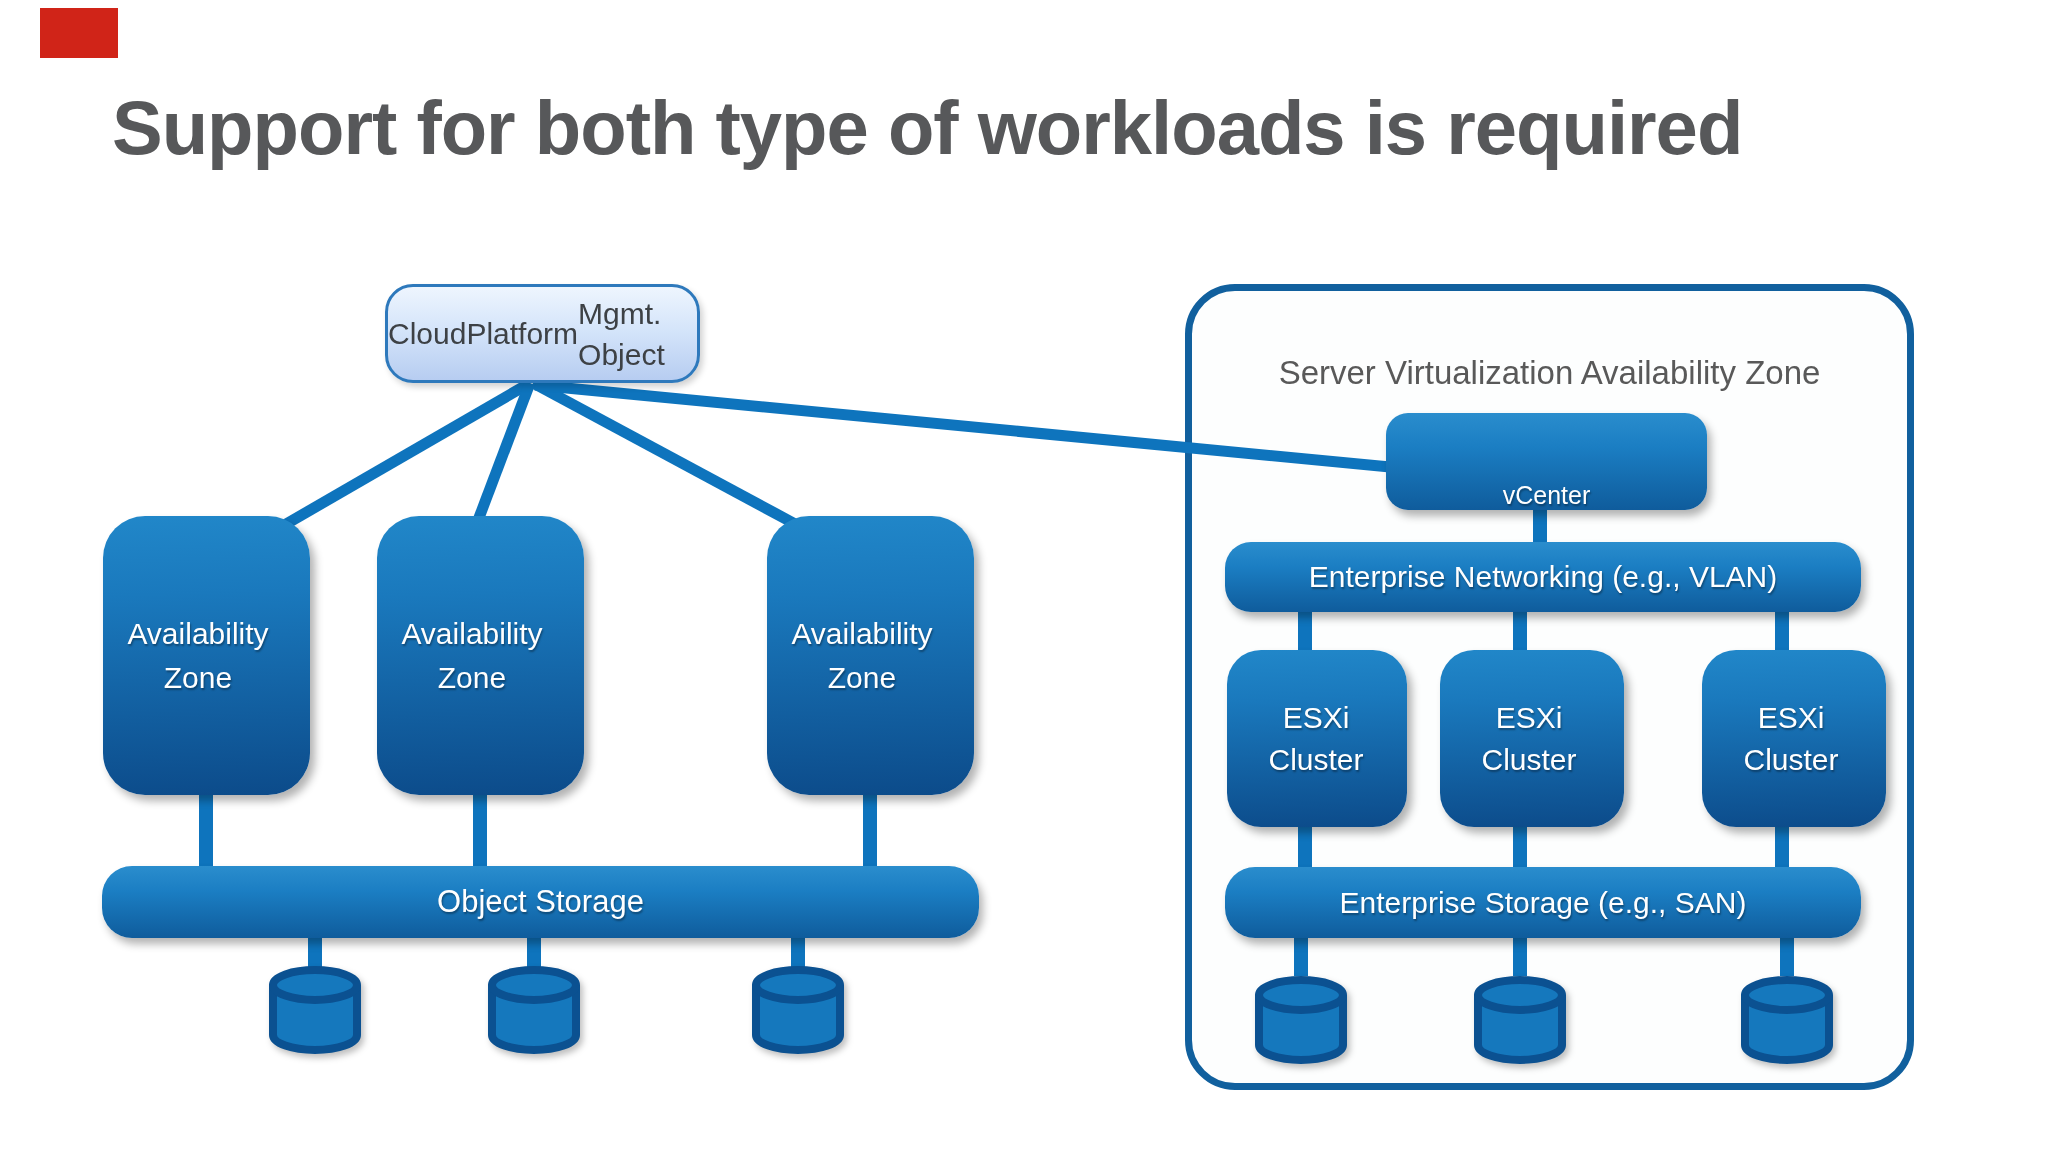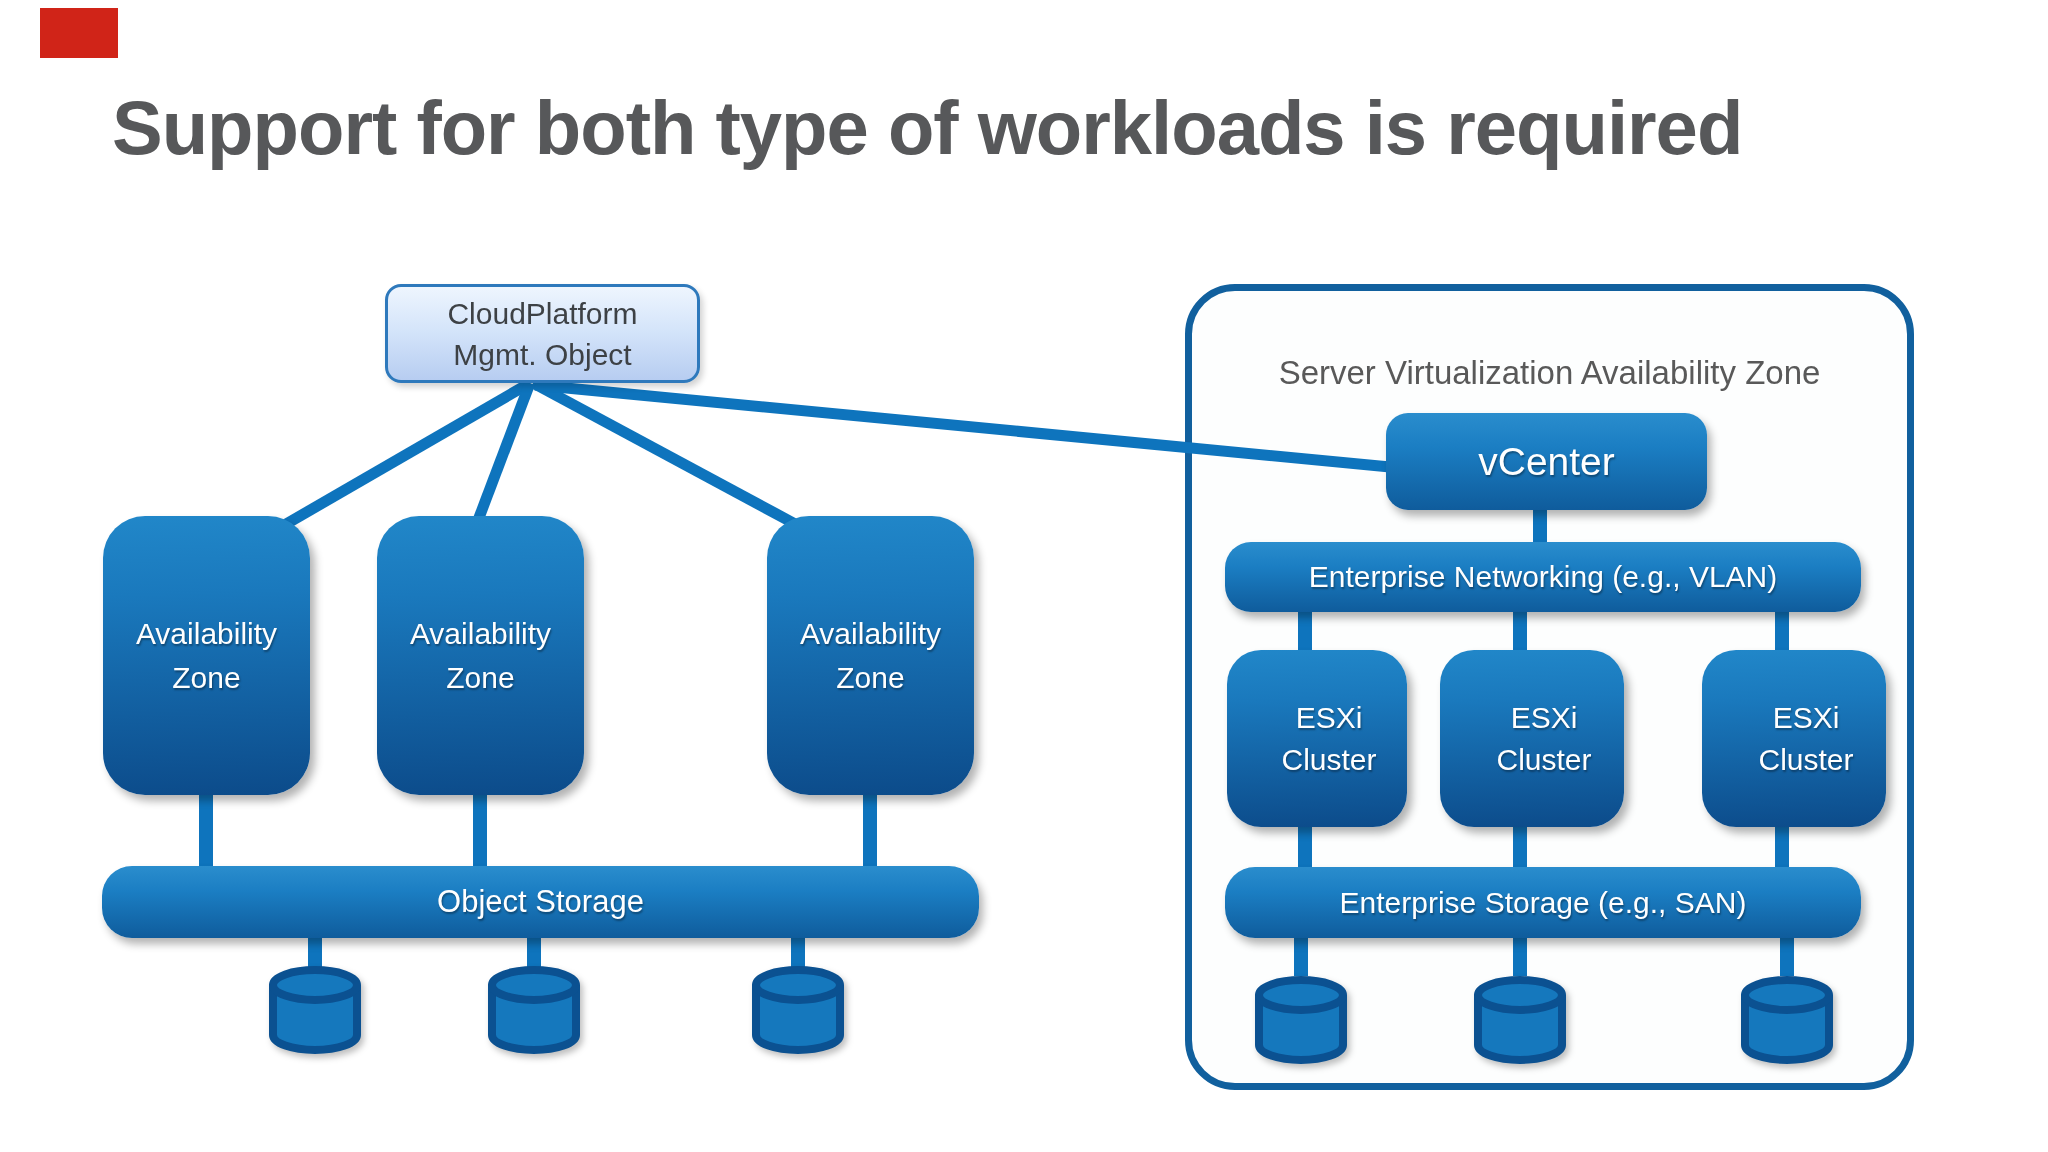--- a/index.html
+++ b/index.html
@@ -9,40 +9,40 @@
   }
   .red-marker{position:absolute;left:40px;top:8px;width:78px;height:50px;background:#d02418;}
   .slide-title{
     position:absolute;left:112px;top:84px;width:1800px;
     font-size:76px;font-weight:700;color:#57585a;letter-spacing:-1px;white-space:nowrap;
   }
   
   .stub{position:absolute;width:14px;background:#0e74bd;z-index:2;}
   
   .node{
-    position:absolute;display:flex;flex-direction:column;align-items:center;justify-content:center;
+    position:absolute;display:flex;flex-direction:column;justify-content:center;
     background:linear-gradient(178deg,#2187c9 0%,#1a79bd 28%,#0c4b8a 100%);
     color:#ffffff;text-align:center;z-index:3;
     box-shadow:5px 6px 9px rgba(0,0,0,0.30);
     text-shadow:1px 2px 2px rgba(0,0,0,0.35);
   }
   .az-box{width:207px;height:279px;top:516px;border-radius:42px;font-size:30px;line-height:44px;}
   .az-box .lbl{width:190px;}
   .bar{
     position:absolute;display:flex;align-items:center;justify-content:center;
     background:linear-gradient(180deg,#2a8dcd 0%,#1b7ec3 35%,#0f5c9c 100%);
     color:#ffffff;border-radius:30px;font-size:31px;z-index:3;
     box-shadow:4px 6px 9px rgba(0,0,0,0.30);
     text-shadow:1px 2px 2px rgba(0,0,0,0.35);
   }
   .mgmt-box{
-    position:absolute;left:385px;top:284px;width:315px;height:99px;border-radius:16px;
+    position:absolute;left:385px;top:284px;width:315px;height:99px;border-radius:28px;
     background:linear-gradient(180deg,#eef5fe 0%,#d5e5fa 45%,#b7cdf1 100%);
     border:3px solid #2e79bc;box-sizing:border-box;z-index:3;
-    display:flex;flex-direction:column;align-items:center;justify-content:center;
+    display:flex;align-items:center;justify-content:center;
     color:#3d4145;font-size:30px;line-height:41px;box-shadow:3px 4px 6px rgba(0,0,0,0.18);
   }
   .vz-container{
     position:absolute;left:1185px;top:284px;width:729px;height:806px;box-sizing:border-box;
     border:7px solid #11609e;border-radius:50px;background:#fdfefe;z-index:0;
   }
   .vz-label{
     position:absolute;left:1185px;top:318px;width:729px;text-align:center;
     font-size:33px;color:#595959;z-index:3;margin-top:36px;
   }
@@ -105,21 +105,21 @@
     <path d="M8 23 v50 a42 15 0 0 0 84 0 v-50" fill="#1578bd" stroke="#0b5191" stroke-width="8"></path>
     <ellipse cx="50" cy="23" rx="42" ry="15" fill="#1578bd" stroke="#0b5191" stroke-width="8"></ellipse>
   </svg>
   <svg class="cyl" style="left:748px;top:962px;" width="100" height="92" viewBox="0 0 100 92">
     <path d="M8 23 v50 a42 15 0 0 0 84 0 v-50" fill="#1578bd" stroke="#0b5191" stroke-width="8"></path>
     <ellipse cx="50" cy="23" rx="42" ry="15" fill="#1578bd" stroke="#0b5191" stroke-width="8"></ellipse>
   </svg>
 
   <div class="vz-label">Server Virtualization Availability Zone</div>
 
-  <div class="bar" style="left:1386px;top:413px;width:321px;height:97px;border-radius:22px;font-size:39px;">
+  <div class="bar" style="left:1386px;top:413px;width:321px;height:97px;border-radius:22px;font-size:25px;align-items:flex-end;">
     <span>vCenter</span>
   </div>
   <div class="stub" style="left:1533px;top:508px;height:36px;"></div>
 
   <div class="bar" style="left:1225px;top:542px;width:636px;height:70px;border-radius:26px;font-size:30px;">
     <span>Enterprise Networking (e.g., VLAN)</span>
   </div>
 
   <div class="stub" style="left:1298px;top:610px;height:42px;"></div>
   <div class="stub" style="left:1513px;top:610px;height:42px;"></div>

